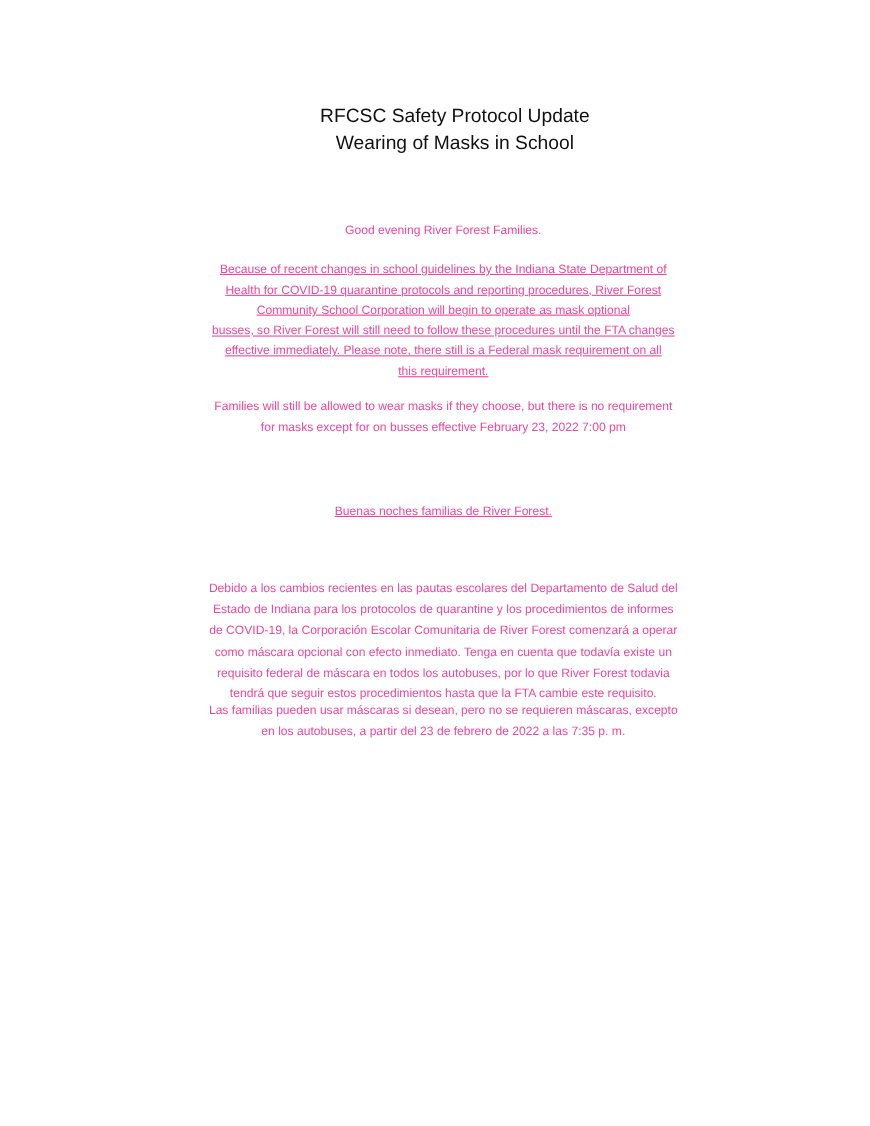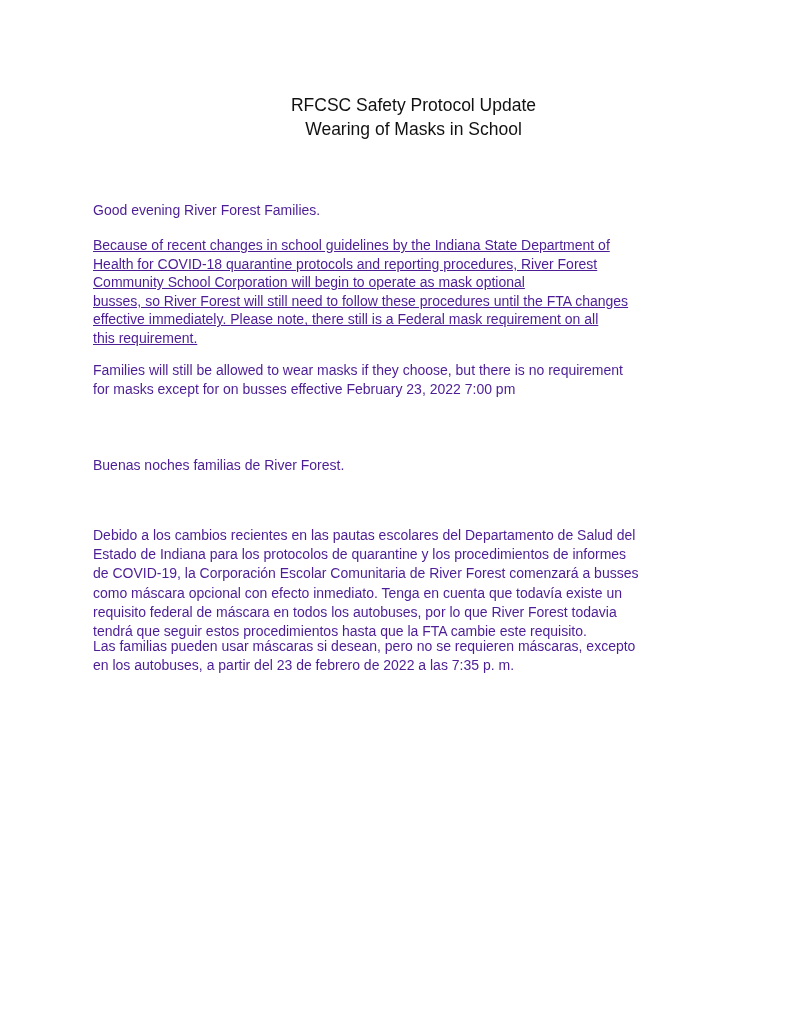--- a/index.html
+++ b/index.html
@@ -34,24 +34,25 @@
       color: #111111;
     }
     .title-line {
       display: block;
       padding-left: 36px;
     }
     .para {
       position: absolute;
       left: 93px;
       width: 620px;
-      font-size: 14px;
+      font-size: 11px;
       line-height: 18.6px;
       margin: 0;
-      color: #4c1d95;
+      color: #ec4899;
+      text-align: center;
     }
     .line {
       display: block;
       white-space: nowrap;
     }
   </style>
 </head>
 <body>
 
 <div class="page">
@@ -60,40 +61,40 @@
     <span class="title-line">RFCSC Safety Protocol Update</span>
     <span class="title-line">Wearing of Masks in School</span>
   </div>
 
   <p class="para" style="top:201px;">
     <span class="line">Good evening River Forest Families.</span>
   </p>
 
   <p class="para" style="top:236px;text-decoration:underline;">
     <span class="line">Because of recent changes in school guidelines by the Indiana State Department of</span>
-    <span class="line">Health for COVID-18 quarantine protocols and reporting procedures, River Forest</span>
+    <span class="line">Health for COVID-19 quarantine protocols and reporting procedures, River Forest</span>
     <span class="line">Community School Corporation will begin to operate as mask optional</span>
     <span class="line">busses, so River Forest will still need to follow these procedures until the FTA changes</span>
     <span class="line">effective immediately.  Please note, there still is a Federal mask requirement on all</span>
     <span class="line">this requirement.</span>
   </p>
 
   <p class="para" style="top:361px;">
     <span class="line">Families will still be allowed to wear masks if they choose, but there is no requirement</span>
     <span class="line">for masks except for on busses effective February 23, 2022 7:00 pm</span>
   </p>
 
-  <p class="para" style="top:456px;">
+  <p class="para" style="top:456px;text-decoration:underline;">
     <span class="line">Buenas noches familias de River Forest.</span>
   </p>
 
   <p class="para" style="top:490px; line-height:19.2px;margin-top:36px;">
     <span class="line">Debido a los cambios recientes en las pautas escolares del Departamento de Salud del</span>
     <span class="line">Estado de Indiana para los protocolos de quarantine y los procedimientos de informes</span>
-    <span class="line">de COVID-19, la Corporación Escolar Comunitaria de River Forest comenzará a busses</span>
+    <span class="line">de COVID-19, la Corporación Escolar Comunitaria de River Forest comenzará a operar</span>
     <span class="line">como máscara opcional con efecto inmediato. Tenga en cuenta que todavía existe un</span>
     <span class="line">requisito federal de máscara en todos los autobuses, por lo que River Forest todavia</span>
     <span class="line">tendrá que seguir estos procedimientos hasta que la FTA cambie este requisito.</span>
   </p>
 
   <p class="para" style="top:637px; line-height:19.2px;">
     <span class="line">Las familias pueden usar máscaras si desean, pero no se requieren máscaras, excepto</span>
     <span class="line">en los autobuses, a partir del 23 de febrero de 2022 a las 7:35 p. m.</span>
   </p>
 

